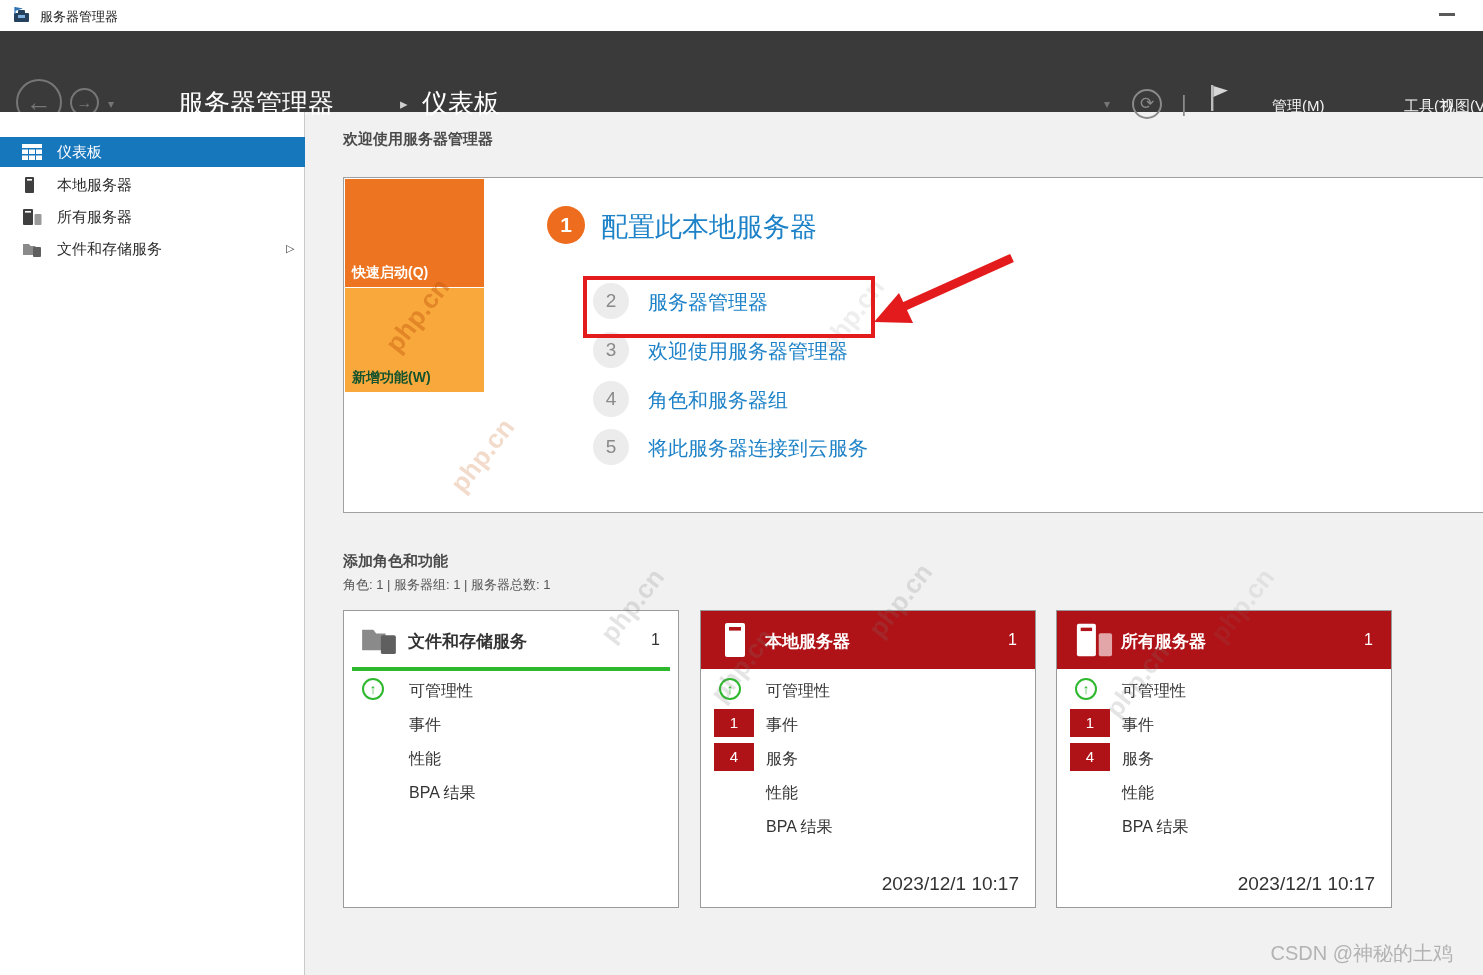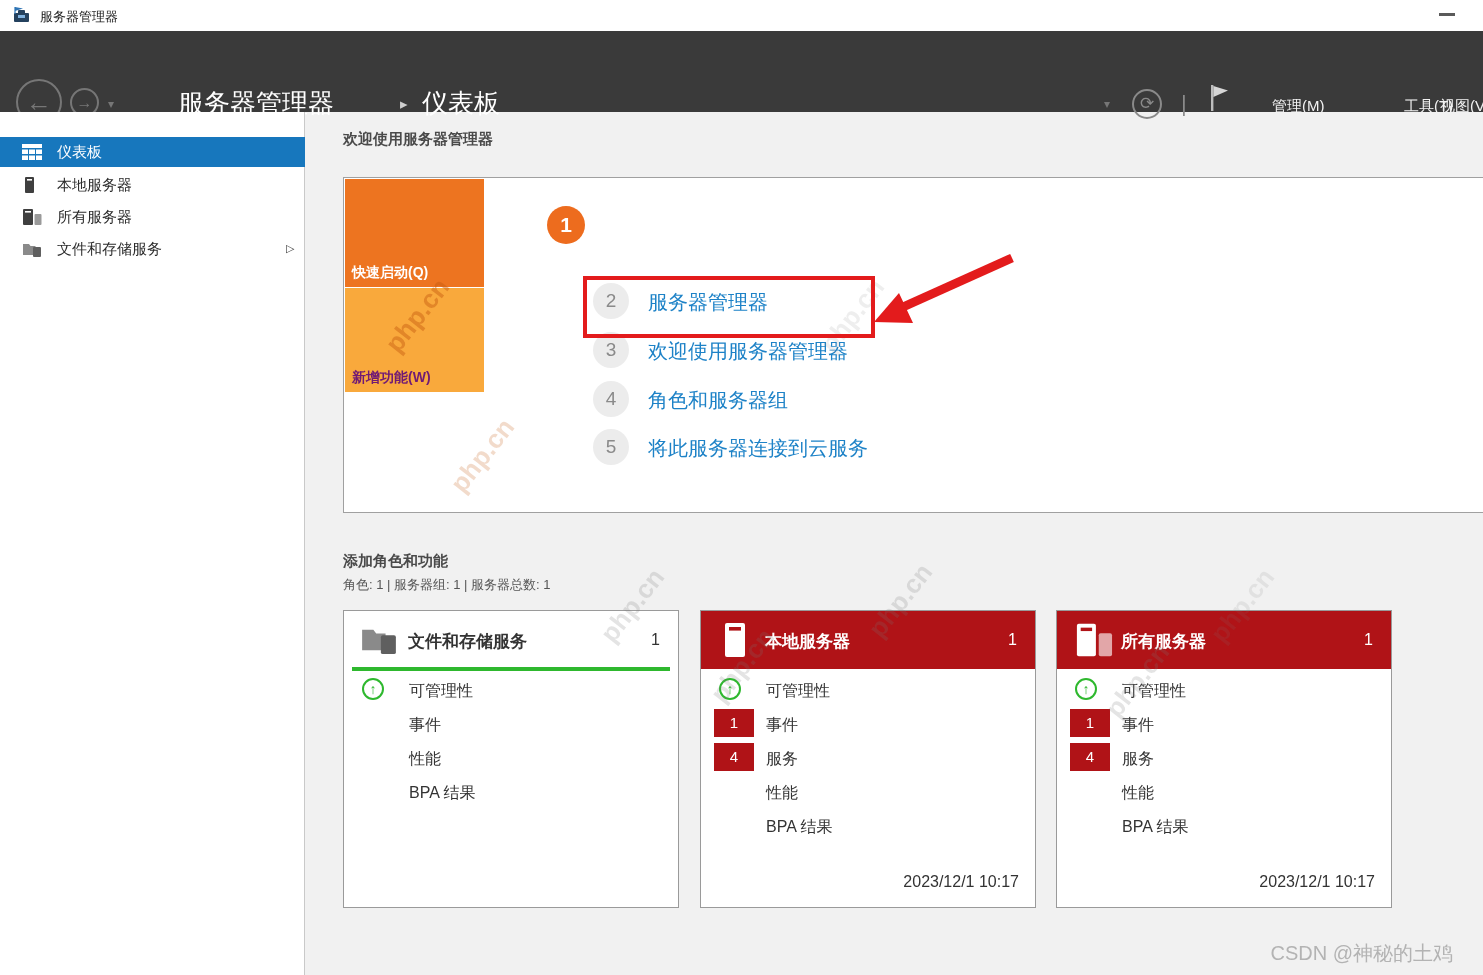--- a/index.html
+++ b/index.html
@@ -42,21 +42,21 @@
   .roles-summary   { position:absolute; left:343px; top:576px; font-size:13px; color:#555555; }
 
   
   .welcome-panel { position:absolute; left:343px; top:177px; width:1150px; height:336px; background:#ffffff; border:1px solid #a0a0a0; }
   .qblock { position:absolute; left:345px; width:139px; }
   .qb1 { top:179px; height:108px; background:#ed7420; }
   .qb2 { top:288px; height:104px; background:#f9a93c; }
   .qb3 { top:393px; height:118px; background:#f9a93c; }
   .qblock .qlbl { position:absolute; left:7px; bottom:5px; font-size:14px; font-weight:bold; }
   .qb1 .qlbl { color:#ffffff; }
-  .qb2 .qlbl, .qb3 .qlbl { color:#701a75;text-align:right; }
+  .qb2 .qlbl, .qb3 .qlbl { color:#14532d;text-align:right; }
 
   .step1-circle { position:absolute; left:547px; top:206px; width:38px; height:38px; border-radius:50%; background:#ed6c1e; color:#ffffff; font-size:21px; font-weight:bold; text-align:center; line-height:38px; }
   .step1-label  { position:absolute; left:601px; top:209px; font-size:27px; color:#1d82c7; cursor:pointer; white-space:nowrap; }
   .step { position:absolute; height:36px; }
   .step .sc { position:absolute; left:0; top:0; width:36px; height:36px; border-radius:50%; background:#ececec; color:#8a8a8a; font-size:19px; text-align:center; line-height:36px; }
   .step .sl { position:absolute; left:55px; top:6px; font-size:20px; color:#1d82c7; cursor:pointer; white-space:nowrap; }
   .s2 { left:593px; top:283px; } .s3 { left:593px; top:332px; }
   .s4 { left:593px; top:381px; } .s5 { left:593px; top:429px; }
 
   
@@ -69,21 +69,21 @@
   .tile-head { position:absolute; left:0; top:0; width:334px; height:58px; }
   .tile-head.red { background:#b01317; }
   .tile-title { position:absolute; left:64px; top:19px; font-size:17px; font-weight:bold; color:#333333; white-space:nowrap; }
   .tile-head.red .tile-title { color:#ffffff; }
   .tile-count { position:absolute; right:18px; top:20px; font-size:16px; color:#333333; }
   .tile-head.red .tile-count { color:#ffffff; }
   .greenline { position:absolute; left:8px; top:56px; width:318px; height:4px; background:#2eb82e; }
   .trow-label { position:absolute; left:65px; font-size:16px; color:#333333; cursor:pointer; white-space:nowrap; }
   .mgmt-ic { position:absolute; left:18px; width:22px; height:22px; border:2px solid #2eb82e; border-radius:50%; color:#2eb82e; font-size:14px; font-weight:bold; text-align:center; line-height:19px; }
   .badge { position:absolute; left:13px; width:40px; height:28px; background:#b01317; color:#ffffff; font-size:15px; text-align:center; line-height:28px; }
-  .tstamp { position:absolute; right:16px; top:262px; font-size:16px; color:#333333; }
+  .tstamp { position:absolute; right:16px; top:262px; font-size:19px; color:#333333; }
 
   
   .wm { position:absolute; font-size:26px; font-weight:bold; transform:rotate(-52deg); white-space:nowrap; pointer-events:none; }
   .wm-o  { color:rgba(197,92,16,0.45); }
   .wm-o2 { color:rgba(197,92,16,0.22); }
   .wm-g  { color:rgba(120,120,120,0.20); }
   .wm-g2 { color:rgba(120,120,120,0.13); }
   .credit { position:absolute; right:30px; top:940px; font-size:20px; color:#b3b3b3; }
 </style>
 </head>
@@ -166,20 +166,21 @@
 
   <div class="welcome-panel"></div>
   <div class="qblock qb1">
     <span class="qlbl">快速启动(Q)</span>
   </div>
   <div class="qblock qb2">
     <span class="qlbl">新增功能(W)</span>
   </div>
 
   <div class="step1-circle">1</div>
+  <div class="step1-label">配置此本地服务器</div>
 
   <div class="step s2">
     <span class="sc">2</span>
     <span class="sl">服务器管理器</span>
   </div>
   <div class="step s3">
     <span class="sc">3</span>
     <span class="sl">欢迎使用服务器管理器</span>
   </div>
   <div class="step s4">

